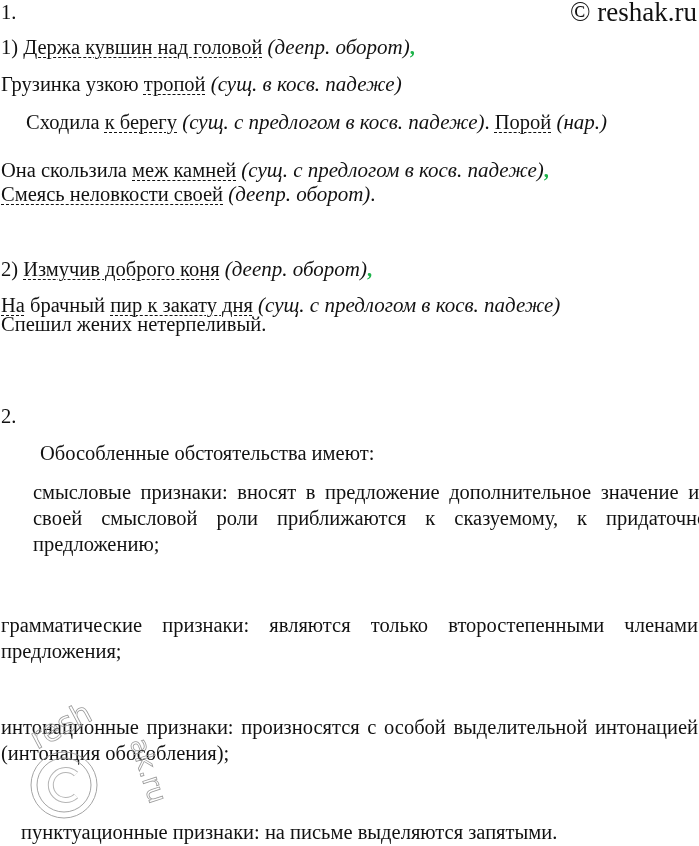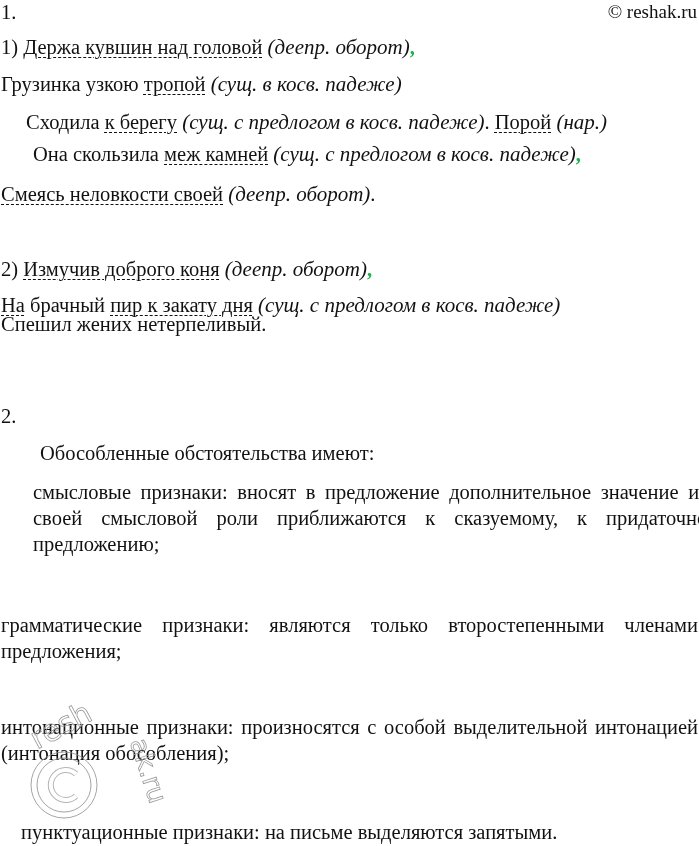--- a/index.html
+++ b/index.html
@@ -19,21 +19,21 @@
       position: absolute;
       left: 1px;
       font-size: 20.5px;
       line-height: 24px;
       white-space: nowrap;
     }
     .copyright {
       position: absolute;
       right: 2px;
       top: 0px;
-      font-size: 19px;
+      font-size: 27px;
       line-height: 24px;
     }
     .u {
       text-decoration: underline;
       text-decoration-style: dashed;
       text-decoration-thickness: 1px;
       text-underline-offset: 3px;
     }
     .note {
       font-style: italic;
@@ -80,21 +80,21 @@
 </div>
 
 <div class="line" style="top:110px;padding-left:25px;">
   <span>Сходила</span>
   <span class="u">к берегу</span>
   <span class="note">(сущ. с предлогом в косв. падеже)</span><span>.</span>
   <span class="u">Порой</span>
   <span class="note">(нар.)</span>
 </div>
 
-<div class="line" style="top:142px;padding-left:32px;">
+<div class="line" style="top:158px;">
   <span>Она скользила</span>
   <span class="u">меж камней</span>
   <span class="note">(сущ. с предлогом в косв. падеже)</span><span class="comma">,</span>
 </div>
 
 <div class="line" style="top:182px;">
   <span class="u">Смеясь неловкости своей</span>
   <span class="note">(деепр. оборот)</span><span>.</span>
 </div>
 

